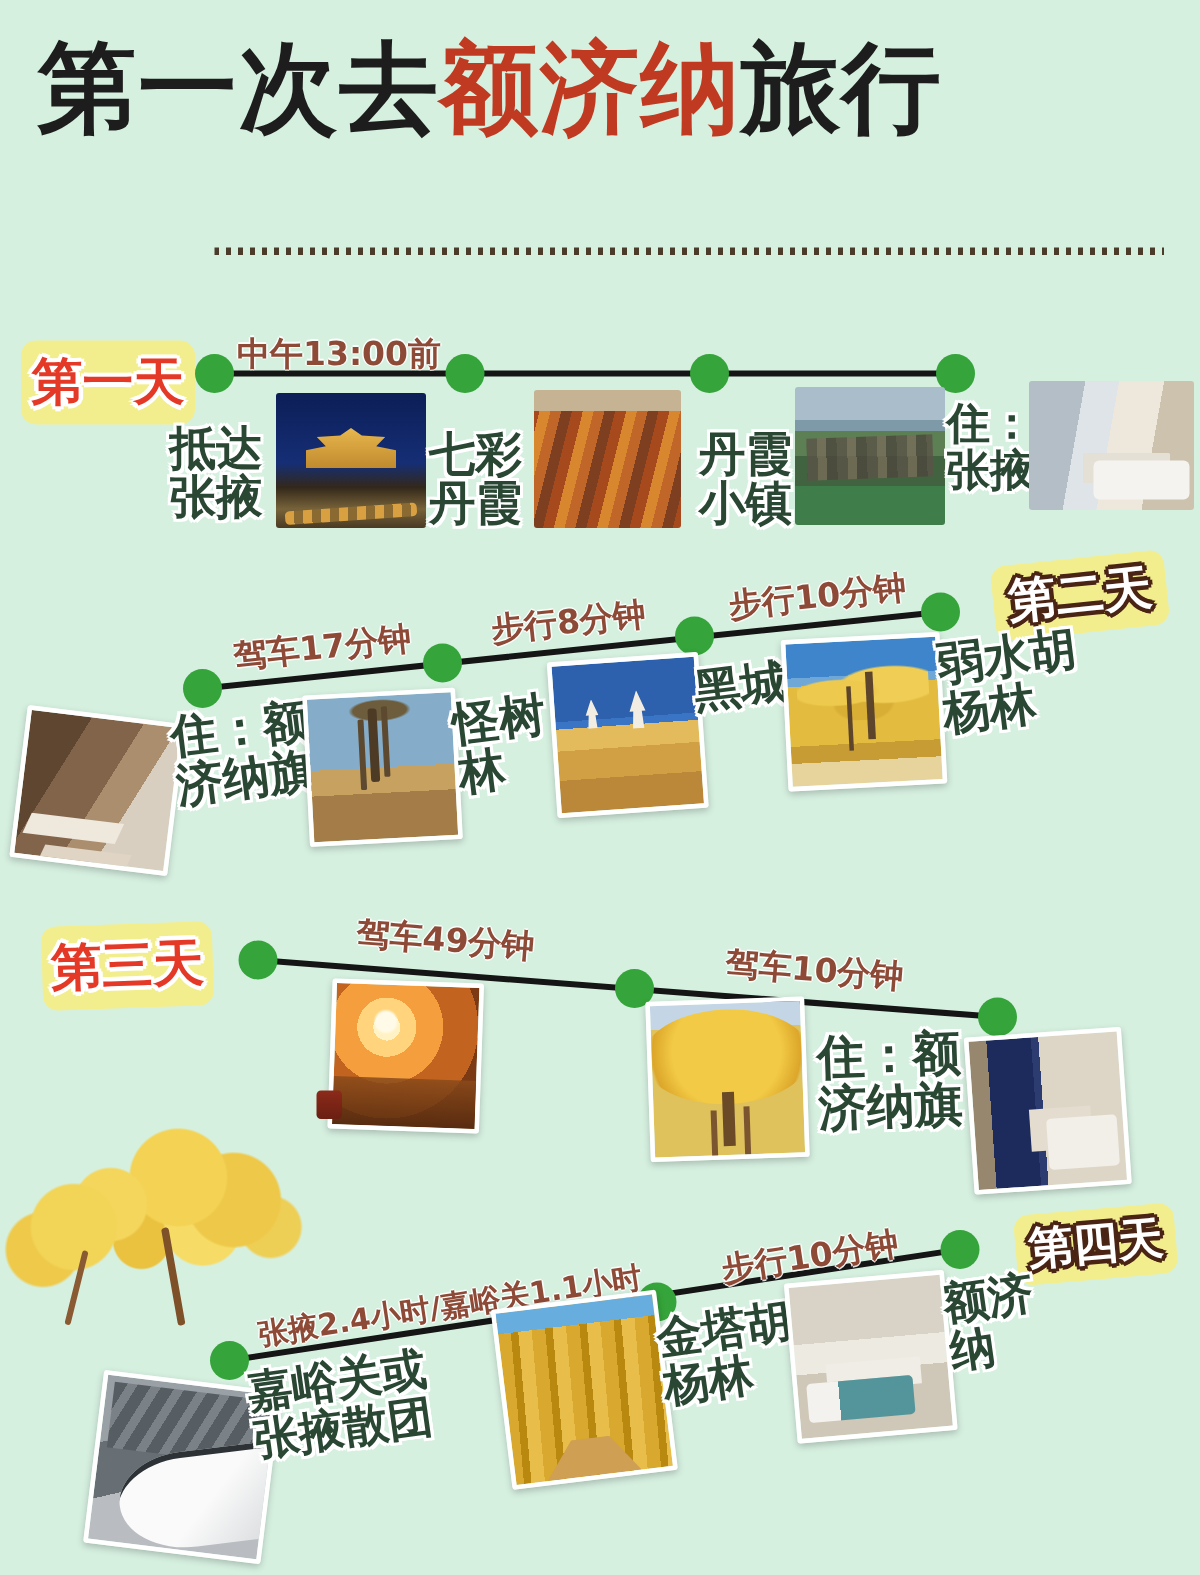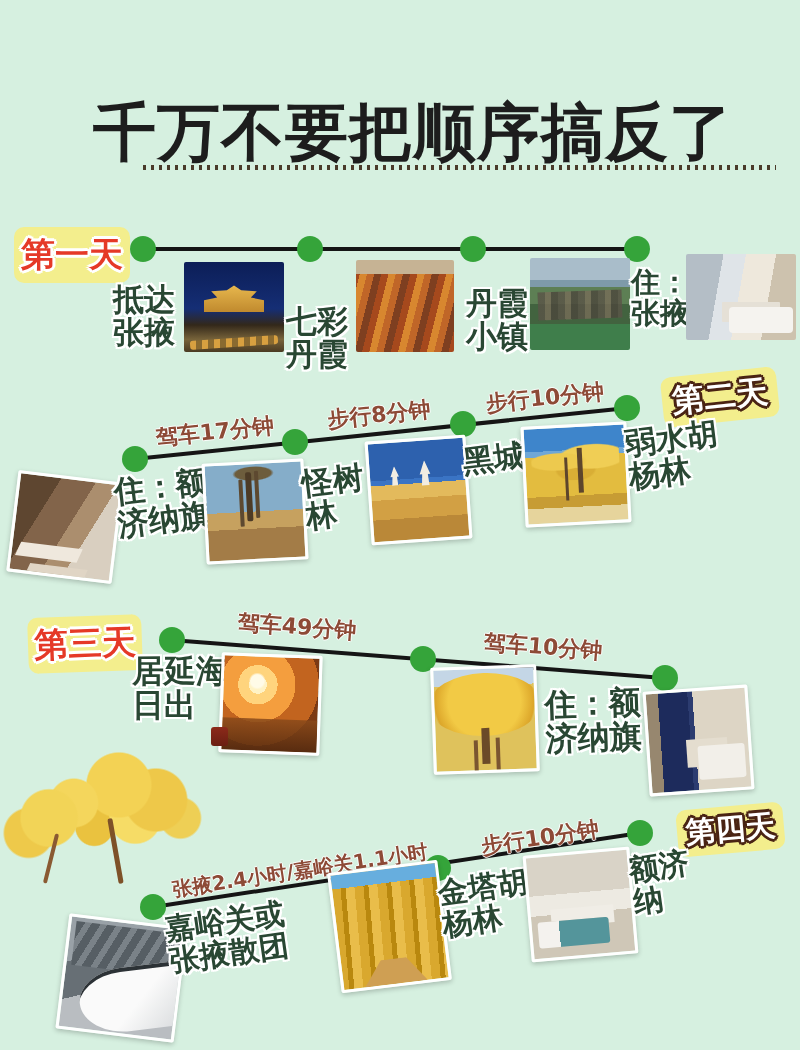--- a/index.html
+++ b/index.html
@@ -94,34 +94,35 @@
   }
   .tree::before{content:"";position:absolute;left:24%;top:62%;width:4px;height:34%;background:#8a5a32;transform:rotate(14deg);border-radius:2px;}
   .tree::after{content:"";position:absolute;left:55%;top:52%;width:5px;height:44%;background:#7e5128;transform:rotate(-10deg);border-radius:2px;}
   .wm{position:absolute;left:211px;top:727px;width:17px;height:19px;background:linear-gradient(180deg,#8c2a1a,#6a1f12);border-radius:3px;}
 </style>
 </head>
 <body>
 
 <div id="poster">
 
-  <div class="title-line" id="title2">千万不要把顺序搞反了</div>
+  <div class="title-line" id="title1"><span>第一次去</span><span class="hl">额济纳</span><span>旅行</span></div>
   <div id="title-underline"></div>
 
   <div class="badge red" style="left:14px;top:227px;width:116px;height:56px;font-size:34px;">第一天</div>
   <div class="tl-line" style="left:143px;top:247px;width:494px;"></div>
   <div class="dot" style="left:130px;top:236px;"></div>
   <div class="dot" style="left:297px;top:236px;"></div>
   <div class="dot" style="left:460px;top:236px;"></div>
   <div class="dot" style="left:624px;top:236px;"></div>
+  <div class="seg" style="left:146px;top:221px;width:160px;">中午13:00前</div>
 
   <div class="stop" style="left:113px;top:283px;">抵达
 张掖</div>
   <div class="ph ph-night" style="left:184px;top:262px;width:100px;height:90px;"></div>
-  <div class="stop" style="left:286px;top:287px;margin-top:18px;">七彩
+  <div class="stop" style="left:286px;top:287px;">七彩
 丹霞</div>
   <div class="ph ph-danxia" style="left:356px;top:260px;width:98px;height:92px;"></div>
   <div class="stop" style="left:466px;top:287px;">丹霞
 小镇</div>
   <div class="ph ph-town" style="left:530px;top:258px;width:100px;height:92px;"></div>
   <div class="stop" style="left:631px;top:267px;font-size:29px;">住：
 张掖</div>
   <div class="ph ph-hotel1" style="left:686px;top:254px;width:110px;height:86px;"></div>
 
   <div class="badge white" style="left:662px;top:372px;width:116px;height:50px;font-size:32px;transform:rotate(-6deg);">第二天</div>
@@ -147,22 +148,20 @@
 杨林</div>
 
   <div class="badge red" style="left:28px;top:616px;width:114px;height:56px;font-size:34px;transform:rotate(-2deg);">第三天</div>
   <div class="tl-line" style="left:172px;top:638px;width:495px;transform:rotate(4.41deg);"></div>
   <div class="dot" style="left:159px;top:627px;"></div>
   <div class="dot" style="left:410px;top:646px;"></div>
   <div class="dot" style="left:652px;top:665px;"></div>
   <div class="seg" style="left:232px;top:612px;width:130px;transform:rotate(4.4deg);">驾车49分钟</div>
   <div class="seg" style="left:478px;top:632px;width:130px;transform:rotate(4.4deg);">驾车10分钟</div>
 
-  <div class="stop" style="left:132px;top:655px;font-size:32px;">居延海
-日出</div>
   <div class="ph ph-sunrise bordered" style="left:220px;top:654px;width:95px;height:94px;transform:rotate(2deg);"></div>
   <div class="ph ph-hupo bordered" style="left:432px;top:666px;width:100px;height:101px;transform:rotate(-2deg);"></div>
   <div class="stop" style="left:544px;top:689px;font-size:32px;transform:rotate(-2deg);">住：额
 济纳旗</div>
   <div class="ph ph-hotel3 bordered" style="left:646px;top:688px;width:99px;height:99px;transform:rotate(-4deg);"></div>
 
   <div class="tree"></div>
   <div class="wm"></div>
   <div class="badge white" style="left:677px;top:806px;width:107px;height:47px;font-size:30px;transform:rotate(-5deg);">第四天</div>
   <div class="tl-line" style="left:153px;top:905px;width:493px;transform:rotate(-8.64deg);"></div>

